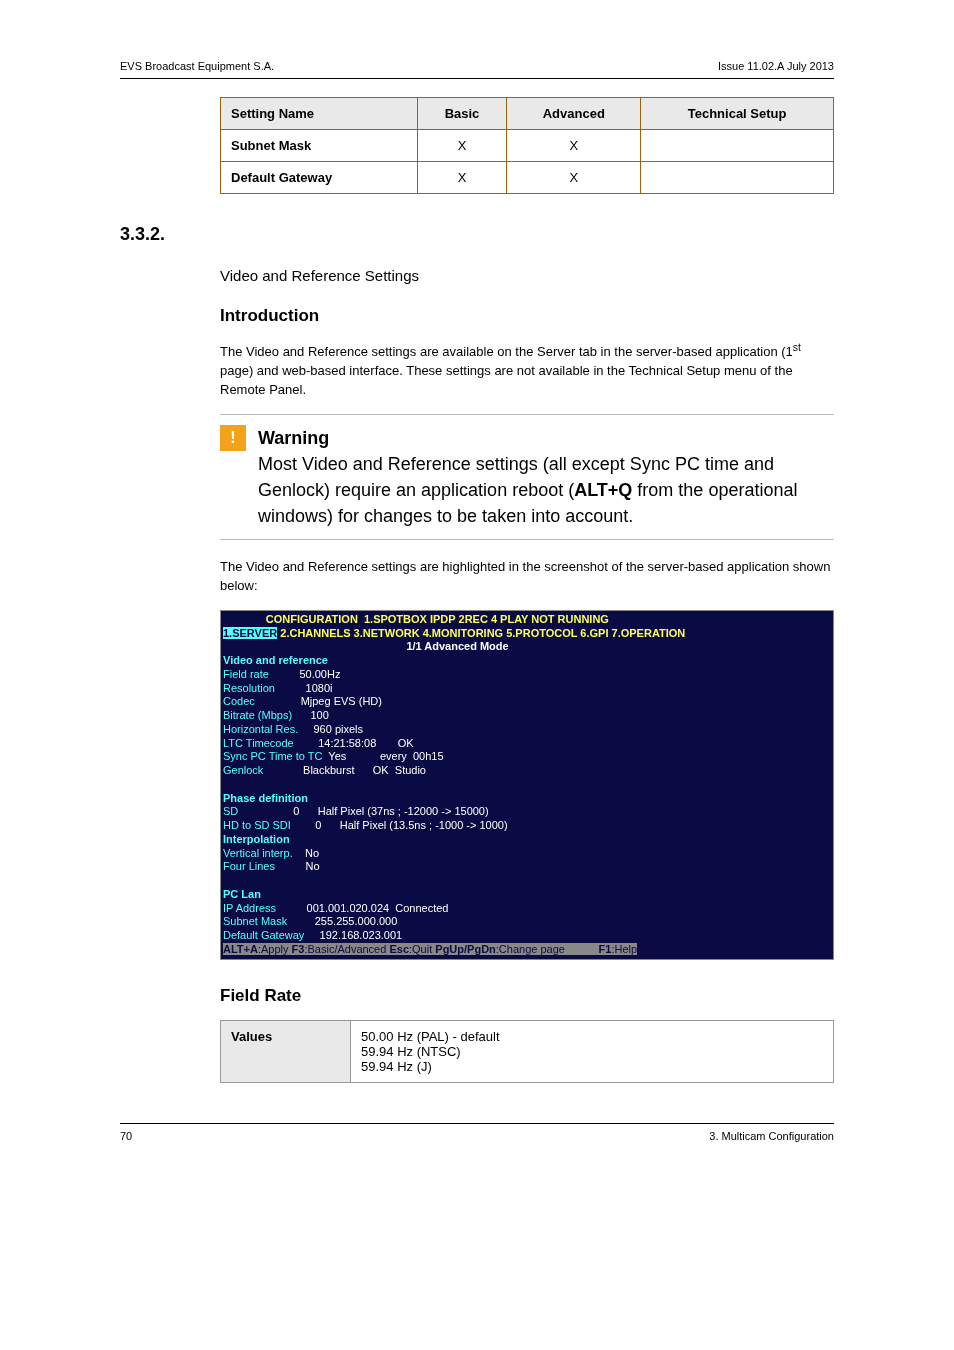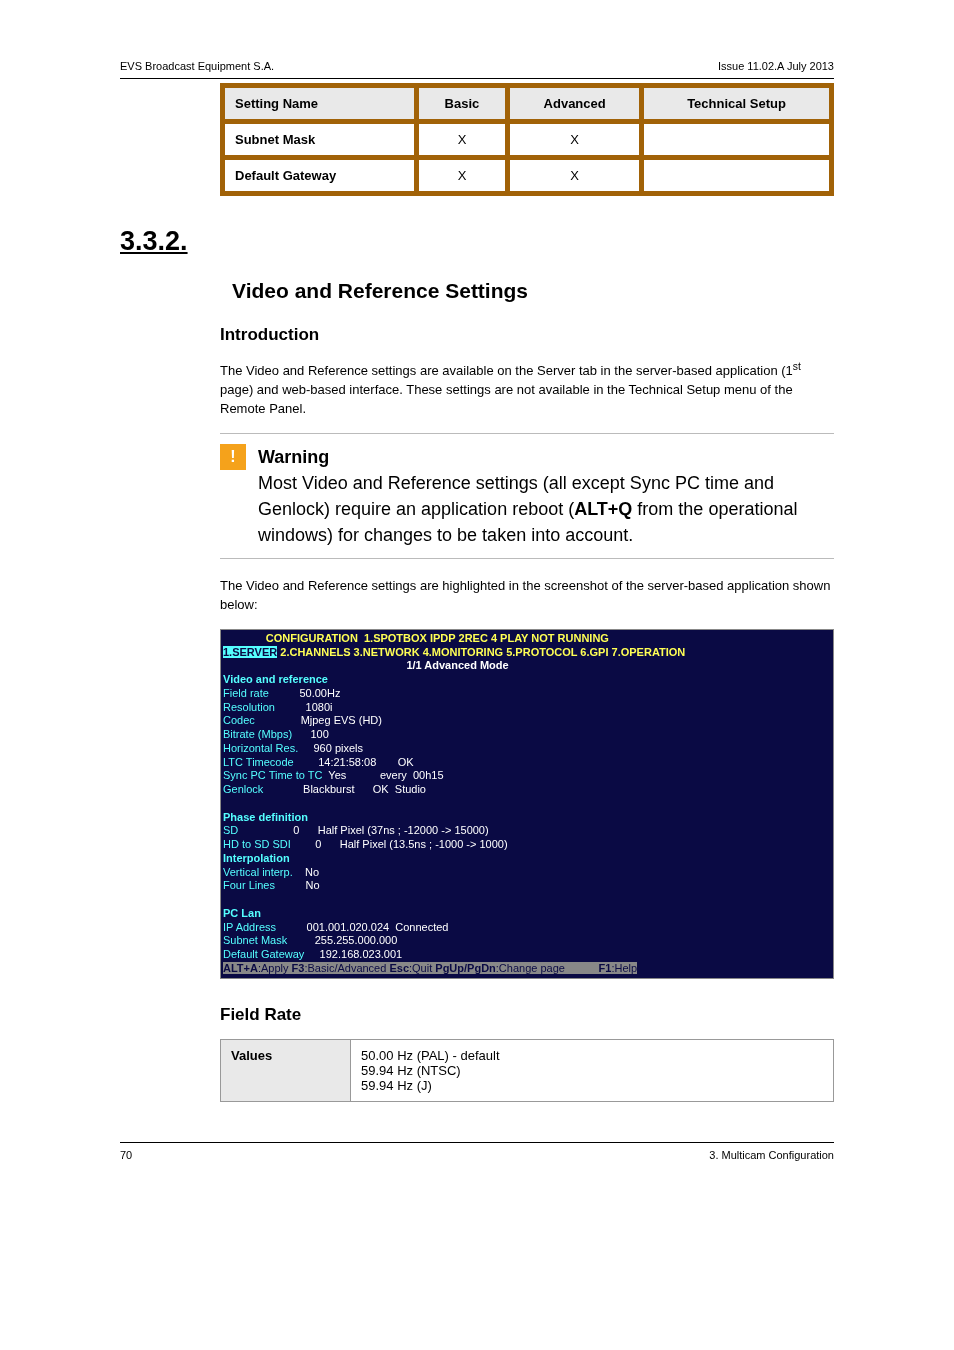--- a/index.html
+++ b/index.html
@@ -12,33 +12,33 @@
   }
   .page {
     padding: 60px 120px 30px 120px;
   }
   .header {
     display: flex;
     justify-content: space-between;
     font-size: 11px;
     padding-bottom: 6px;
     border-bottom: 1px solid #000;
-    margin-bottom: 4px;
+    margin-bottom: 18px;
   }
   .content-indent {
     margin-left: 100px;
   }
   table.modes {
     border-collapse: collapse;
     width: 100%;
     font-size: 13px;
     margin-bottom: 30px;
   }
   table.modes th, table.modes td {
-    border: 5px solid #a16207;
+    border: 1px solid #a16207;
     padding: 8px 10px;
     text-align: center;
     vertical-align: middle;
   }
   table.modes th {
     background: #e9e9e9;
     font-weight: bold;
   }
   table.modes td.leftcell {
     text-align: left;
@@ -47,35 +47,33 @@
   table.modes th.leftcell {
     text-align: left;
   }
   .section-row {
     display: flex;
     align-items: baseline;
     gap: 28px;
     margin-bottom: 22px;
   }
   .section-number {
-    font-size: 27px;
+    font-size: 18px;
     font-weight: bold;
     width: 72px;
     flex-shrink: 0;
-    text-decoration: underline;
   }
   .section-title {
     font-size: 26px;
     font-weight: bold;
   }
   h2.subhead {
-    font-size: 21px;
-    font-weight: bold;
+    font-size: 15px;
+    font-weight: normal;
     margin-bottom: 22px;
-    margin-left: 12px;
   }
   h3.subsub {
     font-size: 17px;
     font-weight: bold;
     margin-bottom: 14px;
   }
   p.body {
     font-size: 13px;
     line-height: 1.45;
     margin-bottom: 14px;

